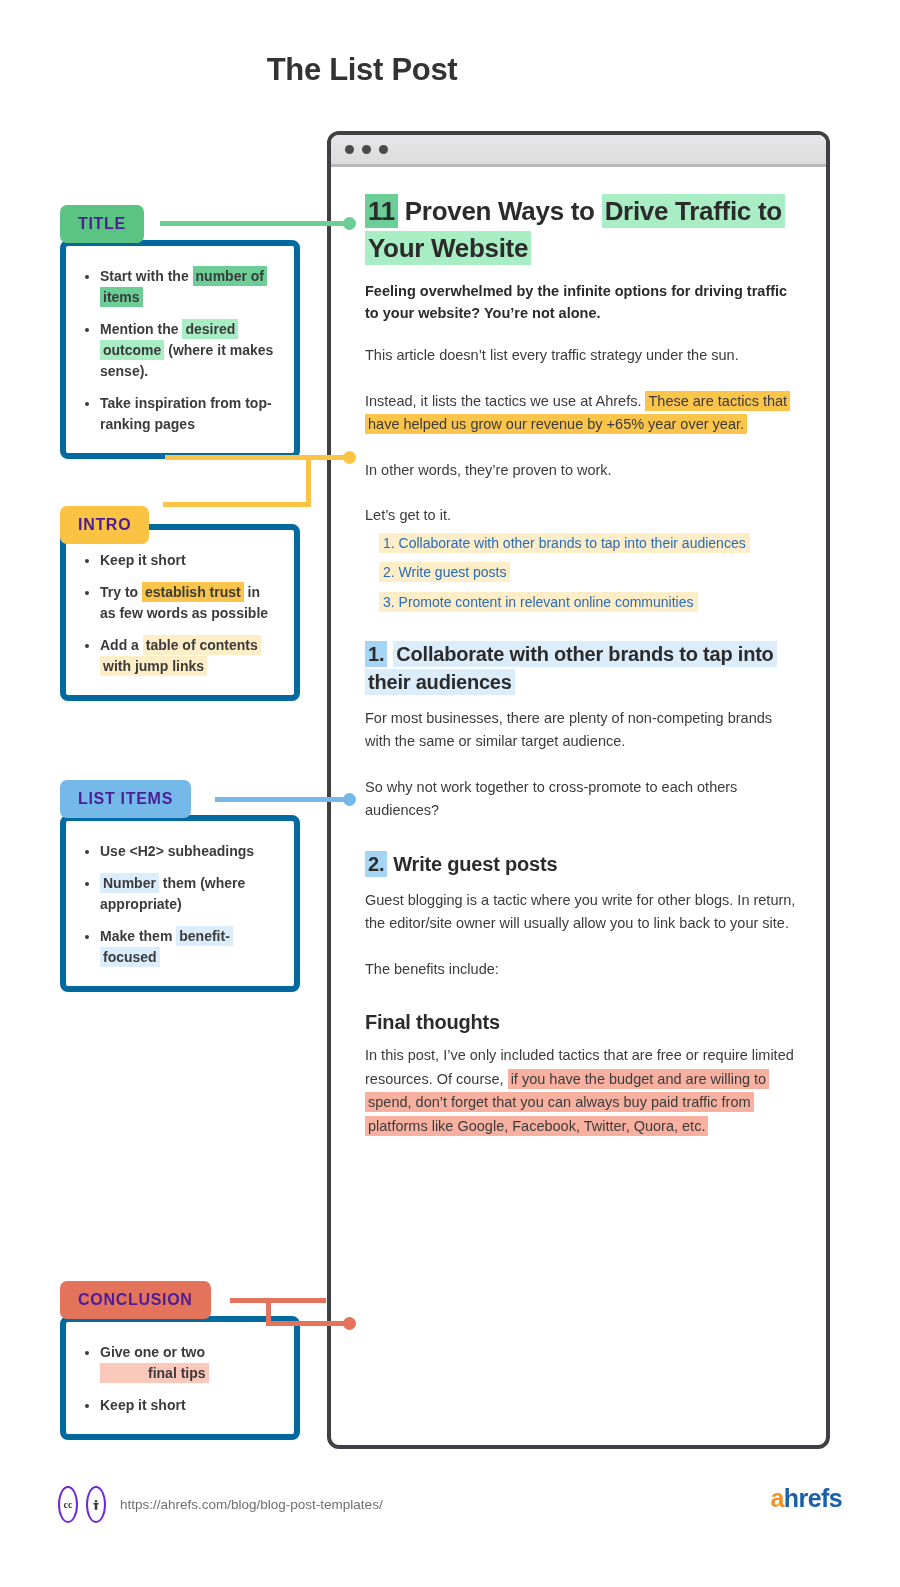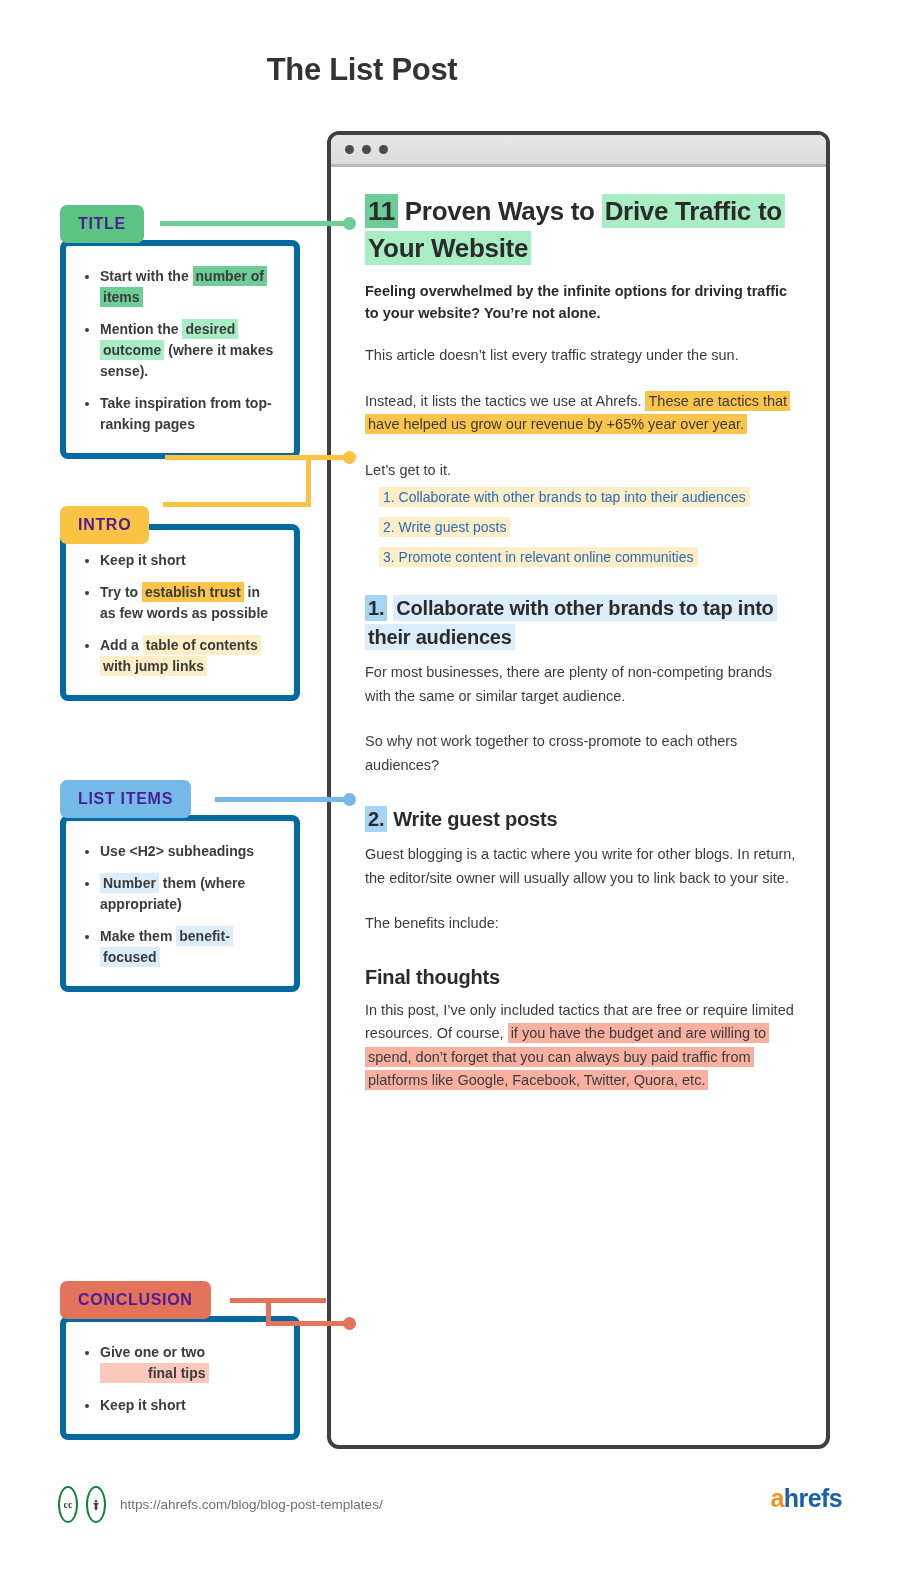--- a/index.html
+++ b/index.html
@@ -180,21 +180,21 @@
   .c-green  { background: #6cce96; }
   .c-yellow { background: #fbc343; }
   .c-blue   { background: #74b9e8; }
   .c-red    { background: #e4735c; }
 
   
   .footer { position: absolute; left: 58px; top: 1486px;
             display: flex; align-items: center; gap: 8px; }
   .cc-badge {
     width: 20px; height: 37px; border-radius: 50%;
-    border: 2px solid #15803d; color: #3b3b3b;
+    border: 2px solid #6d28d9; color: #3b3b3b;
     font-size: 10px; font-weight: bold;
     display: flex; align-items: center; justify-content: center;
     font-family: "Liberation Serif", serif;
   }
   .footer-url { font-size: 13.5px; color: #6f6f6f; margin-left: 6px; }
 
   .logo {
     position: absolute; right: 58px; top: 1484px;
     font-size: 25px; font-weight: bold; letter-spacing: -0.6px;
   }
@@ -234,20 +234,21 @@
     <div class="browser-body">
 
       <h1 class="art-h1"><mark class="hl-green-dark">11</mark><span> Proven Ways to </span><mark class="hl-green-light">Drive Traffic to Your Website</mark></h1>
 
       <p class="art-lead">Feeling overwhelmed by the infinite options for driving traffic to your website? You’re not alone.</p>
 
       <p class="art-p">This article doesn’t list every traffic strategy under the sun.</p>
 
       <p class="art-p"><span>Instead, it lists the tactics we use at Ahrefs. </span><mark class="hl-yellow-dark">These are tactics that have helped us grow our revenue by +65% year over year.</mark></p>
 
+      <p class="art-p">In other words, they’re proven to work.</p>
       <p class="art-p tight">Let’s get to it.</p>
 
       <ul class="toc">
         <li><span class="toc-mark">1. Collaborate with other brands to tap into their audiences</span></li>
         <li><span class="toc-mark">2. Write guest posts</span></li>
         <li><span class="toc-mark">3. Promote content in relevant online communities</span></li>
       </ul>
 
       <h2 class="art-h2"><mark class="hl-blue-dark num">1.</mark><mark class="hl-blue-light">Collaborate with other brands to tap into their audiences</mark></h2>
       <p class="art-p">For most businesses, there are plenty of non-competing brands with the same or similar target audience.</p>

